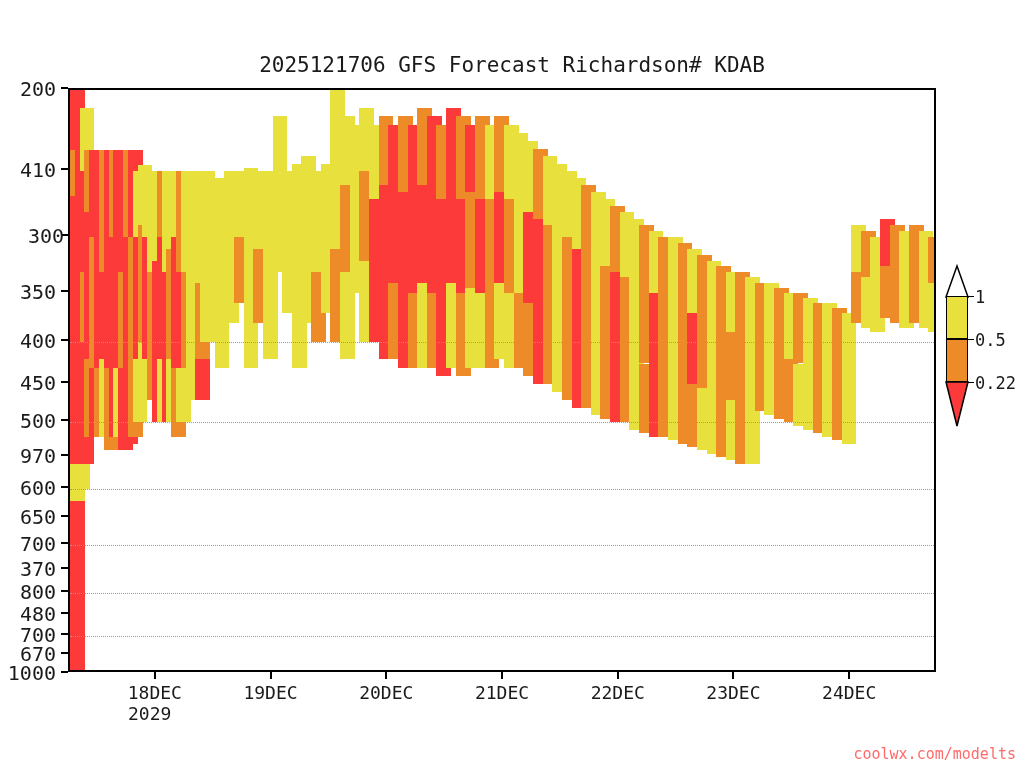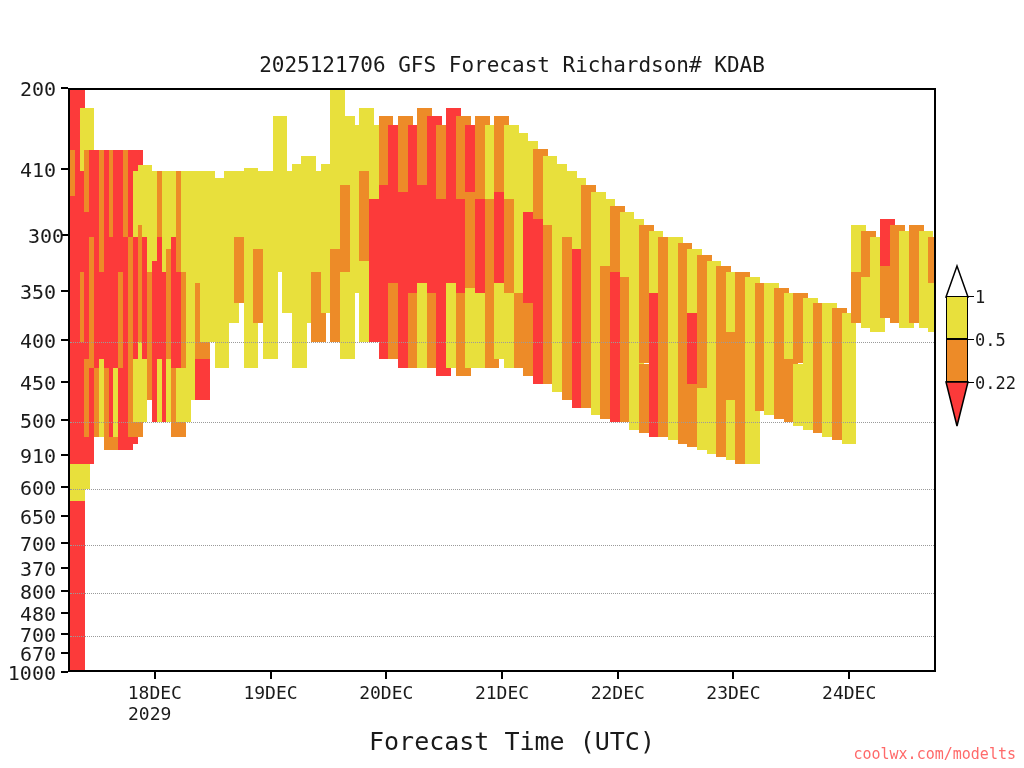--- a/index.html
+++ b/index.html
@@ -374,21 +374,21 @@
       <div class="ylab" style="left:8px;width:56px;top:224.12690766495393px;">300</div>
       <div class="ytick" style="left:61px;top:290.0619619616227px;"></div>
       <div class="ylab" style="left:0;width:56px;top:280.0619619616227px;">350</div>
       <div class="ytick" style="left:61px;top:338.51510991486157px;"></div>
       <div class="ylab" style="left:0;width:56px;top:328.51510991486157px;">400</div>
       <div class="ytick" style="left:61px;top:381.25381532990787px;"></div>
       <div class="ylab" style="left:0;width:56px;top:371.25381532990787px;">450</div>
       <div class="ytick" style="left:61px;top:419.48489008513843px;"></div>
       <div class="ylab" style="left:0;width:56px;top:409.48489008513843px;">500</div>
       <div class="ytick" style="left:61px;top:454.06910397478407px;"></div>
-      <div class="ylab" style="left:0;width:56px;top:444.06910397478407px;">910</div>
+      <div class="ylab" style="left:0;width:56px;top:444.06910397478407px;">970</div>
       <div class="ytick" style="left:61px;top:485.6420175798155px;"></div>
       <div class="ylab" style="left:0;width:56px;top:475.6420175798155px;">600</div>
       <div class="ytick" style="left:61px;top:514.6862826118531px;"></div>
       <div class="ylab" style="left:0;width:56px;top:504.68628261185313px;">650</div>
       <div class="ytick" style="left:61px;top:541.5770718764843px;"></div>
       <div class="ylab" style="left:0;width:56px;top:531.5770718764843px;">700</div>
       <div class="ytick" style="left:61px;top:566.6117977500924px;"></div>
       <div class="ylab" style="left:0;width:56px;top:556.6117977500924px;">370</div>
       <div class="ytick" style="left:61px;top:590.0302198297231px;"></div>
       <div class="ylab" style="left:0;width:56px;top:580.0302198297231px;">800</div>
@@ -413,21 +413,20 @@
       <div class="xtick" style="left:616.7333333333333px;top:672px;"></div>
       <div class="xlab" style="left:569.7333333333333px;width:96px;top:682px;">22DEC</div>
       <div class="xtick" style="left:732.4666666666667px;top:672px;"></div>
       <div class="xlab" style="left:685.4666666666667px;width:96px;top:682px;">23DEC</div>
       <div class="xtick" style="left:848.2px;top:672px;"></div>
       <div class="xlab" style="left:801.2px;width:96px;top:682px;">24DEC</div>
     </div>
 
   <div class="yearlab" style="left:128px;top:703px;">2029</div>
 
-  <div class="axistitle">Forecast Time (UTC)</div>
   <div class="watermark">coolwx.com/modelts</div>
 
   <div id="cbar">
       <div class="cbcap" style="top:-30px;border-left:11px solid transparent;border-right:11px solid transparent;border-bottom:31px solid #ffffff;"></div>
       <svg style="position:absolute;left:2px;top:-30px;width:22px;height:31px;overflow:visible;">
         <polygon points="11,0 22,31 0,31" fill="none" stroke="#000" stroke-width="1.5"></polygon>
       </svg>
       <div class="cbseg" style="top:0px;height:43px;background:#e8e03c;"></div>
       <div class="cbseg" style="top:43px;height:43px;background:#ed8b28;"></div>
       <svg style="position:absolute;left:2px;top:86px;width:22px;height:44px;overflow:visible;">

